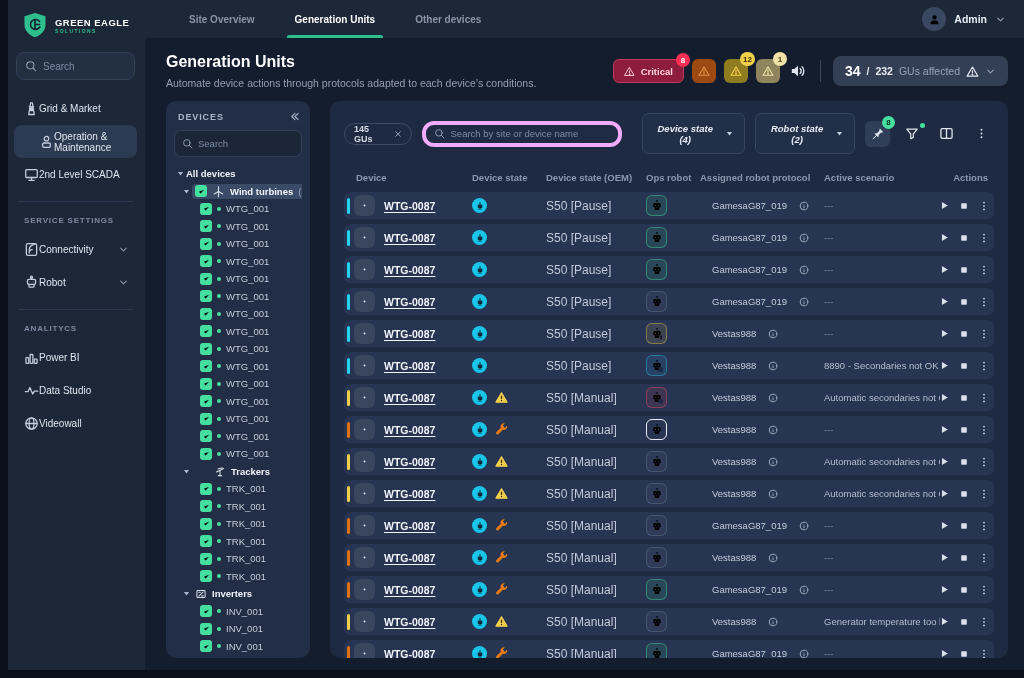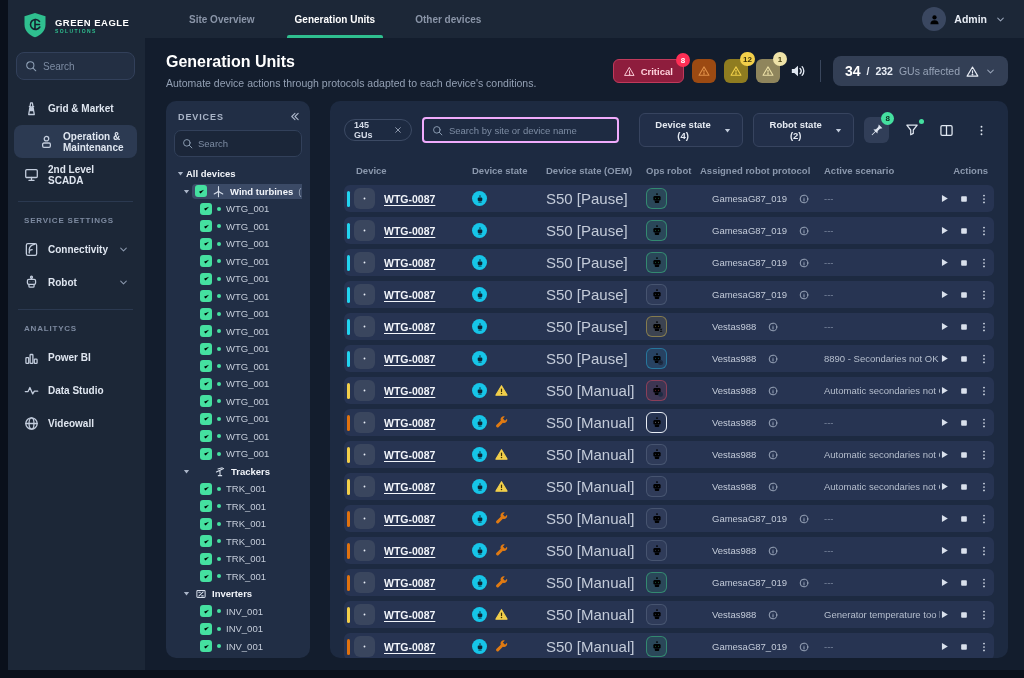--- a/index.html
+++ b/index.html
@@ -12,21 +12,21 @@
   .icon svg { stroke:currentColor; fill:none; stroke-width:1.2; stroke-linecap:round; stroke-linejoin:round; display:block; }
 
   
   .sidebar { grid-column:2; grid-row:1; background:#1c2737; display:flex; flex-direction:column; padding:8px 8px 0 6px; }
   .brand { display:flex; align-items:center; gap:7px; padding:4px 2px 10px 8px; }
   .brand-name { font-size:9.5px; font-weight:800; letter-spacing:.05em; color:#fff; line-height:1.1; }
   .brand-sub { font-size:5px; font-weight:700; letter-spacing:.28em; color:#2fbf8f; }
   .side-search { display:flex; align-items:center; gap:6px; height:28px; background:#232f43; border:1px solid #32405a; border-radius:8px; padding:0 8px; margin:2px 2px 12px 2px; color:#8fa0b6;}
   .side-search input { background:transparent; border:none; outline:none; color:#c9d3e2; font-size:10px; width:85px; font-family:inherit;}
   .side-search input::placeholder { color:#7d8ca3; }
-  .nav-item { display:flex; align-items:center; gap:9px; height:33px; padding:0 8px 0 10px; border-radius:8px; color:#dfe6f0; font-size:10px; font-weight:700; cursor:pointer; }
+  .nav-item { display:flex; align-items:center; height:33px; padding:0 8px 0 10px; border-radius:8px; color:#dfe6f0; font-size:10px; font-weight:400; cursor:pointer; }
   .nav-item .icon { color:#c3cddd; }
   .nav-item.active { background:#2c3a52;padding-left:25px; }
   .nav-item .chev { margin-left:auto; color:#8b98ad; }
   .nav-divider { border-top:1px solid #2b3950; margin:10px 4px; }
   .nav-header { font-size:8px; font-weight:700; letter-spacing:.1em; color:#7d8aa0; padding:4px 10px 8px; }
 
   
   .right { grid-column:3; grid-row:1; display:flex; flex-direction:column; background:#131d2d; min-width:0;}
   .topbar { height:38px; background:#1c2737; display:flex; align-items:stretch; flex:none; }
   .tabs { display:flex; align-items:stretch; padding-left:26px; gap:4px; }
@@ -84,45 +84,45 @@
   .tree-group-icon { color:#d6deea; }
   .cb { width:12px; height:12px; border-radius:3px; background:#45e0a0; display:inline-flex; align-items:center; justify-content:center; color:#fff; flex:none;}
   .tree-item { padding-left:26px; gap:5px; color:#c5cdda; }
   .dot { width:4px; height:4px; border-radius:50%; background:#45e0a0; flex:none;}
 
   
   .table-panel { flex:1; background:#1d2a41; border-radius:10px; padding:12px 14px 0 14px; display:flex; flex-direction:column; min-width:0; overflow:hidden;}
   .toolbar { display:flex; align-items:center; gap:10px; flex:none; }
   .chip { display:flex; align-items:center; gap:6px; height:22px; border:1px solid #3c4a64; border-radius:11px; padding:0 9px; font-size:9px; font-weight:700; color:#d5dce8; cursor:pointer;}
   .chip .icon { color:#aab5c8; }
-  .tb-search { display:flex; align-items:center; gap:6px; width:200px; height:26px; background:#1e2b42; border:2px solid #f0abfc; border-radius:4px; padding:0 8px; color:#8fa0b6;}
+  .tb-search { display:flex; align-items:center; gap:6px; width:200px; height:26px; background:#1e2b42; border:4px solid #f0abfc; border-radius:12px; padding:0 8px; color:#8fa0b6;}
   .tb-search input { background:transparent; border:none; outline:none; color:#c9d3e2; font-size:9.5px; width:160px; font-family:inherit;}
   .tb-search input::placeholder { color:#7d8ca3; }
   .tb-spacer { flex:1; }
-  .dd-btn { display:flex; align-items:center; gap:7px; height:34px; background:#222f49; border:1px solid #37445f; border-radius:6px; padding:0 10px; font-size:9.5px; font-weight:700; color:#e6ebf3; cursor:pointer;}
+  .dd-btn { display:flex; align-items:center; gap:7px; height:41px; background:#222f49; border:1px solid #37445f; border-radius:6px; padding:0 10px; font-size:9.5px; font-weight:700; color:#e6ebf3; cursor:pointer;font-style:italic;}
   .dd-btn .icon { color:#c3cddd; }
   .tool-ic { position:relative; width:26px; height:26px; border-radius:6px; display:flex; align-items:center; justify-content:center; color:#dfe6f0; cursor:pointer;}
   .tool-ic.boxed { background:#313e58; }
   .pin-bubble { position:absolute; top:-5px; right:-5px; width:13px; height:13px; border-radius:50%; background:#45e0a0; color:#0d2b1e; font-size:8px; font-weight:800; display:flex; align-items:center; justify-content:center; }
   .green-dot { position:absolute; top:2px; right:0; width:5px; height:5px; border-radius:50%; background:#45e0a0; }
 
   
   .thead-row, .trow { display:grid; grid-template-columns:10px 30px 88px 74px 100px 54px 124px 116px 54px; align-items:center; }
   .thead-row { height:30px; flex:none; margin-top:8px; }
   .th { font-size:9.5px; font-weight:600; color:#8b98ad; }
   .th-device { grid-column:2/4; padding-left:2px; }
   .rows { display:flex; flex-direction:column; gap:5px; overflow:hidden; padding-bottom:10px;}
   .trow { height:27px; background:#273452; border-radius:6px; flex:none; }
   .accent { width:3px; height:16px; border-radius:2px; margin-left:3px; }
   .accent.cyan { background:#22d3ee; } .accent.yellow { background:#f2cf4a; } .accent.orange { background:#e0720f; }
   .dev-ic { width:21px; height:21px; border-radius:6px; background:#3a465e; color:#e8edf5; display:flex; align-items:center; justify-content:center; }
   .dev-name { font-size:10.5px; font-weight:700; color:#f2f5fa; text-decoration:underline; text-underline-offset:2px; cursor:pointer; }
   .state-cell { display:flex; align-items:center; gap:8px; }
   .state-dot { width:15px; height:15px; border-radius:50%; background:#16c5e8; display:flex; align-items:center; justify-content:center; }
-  .cell-txt { font-size:15px; color:#c3cbd9; }
+  .cell-txt { font-size:12px; color:#c3cbd9; }
   .robot-badge { width:21px; height:21px; border-radius:6px; border:1px solid; display:flex; align-items:center; justify-content:center; }
   .robot-online { color:#41d98d; background:rgba(65,217,141,.12); border-color:rgba(65,217,141,.45); }
   .robot-offline { color:#75839c; background:rgba(117,131,156,.10); border-color:rgba(117,131,156,.35); }
   .robot-sleep { color:#f2cf4a; background:rgba(242,207,74,.10); border-color:rgba(242,207,74,.4); }
   .robot-busy { color:#27c2f2; background:rgba(39,194,242,.10); border-color:rgba(39,194,242,.4); }
   .robot-error { color:#ff4d62; background:rgba(255,77,98,.10); border-color:rgba(255,77,98,.4); }
   .proto { display:flex; align-items:center; gap:12px; font-size:9.5px; color:#c3cbd9;margin-left:12px; }
   .proto .icon { color:#9aa6ba; }
   .scen { font-size:9.5px; color:#b6bfce; white-space:nowrap; overflow:hidden; }
   .scen.dim { color:#7d8aa0; }

